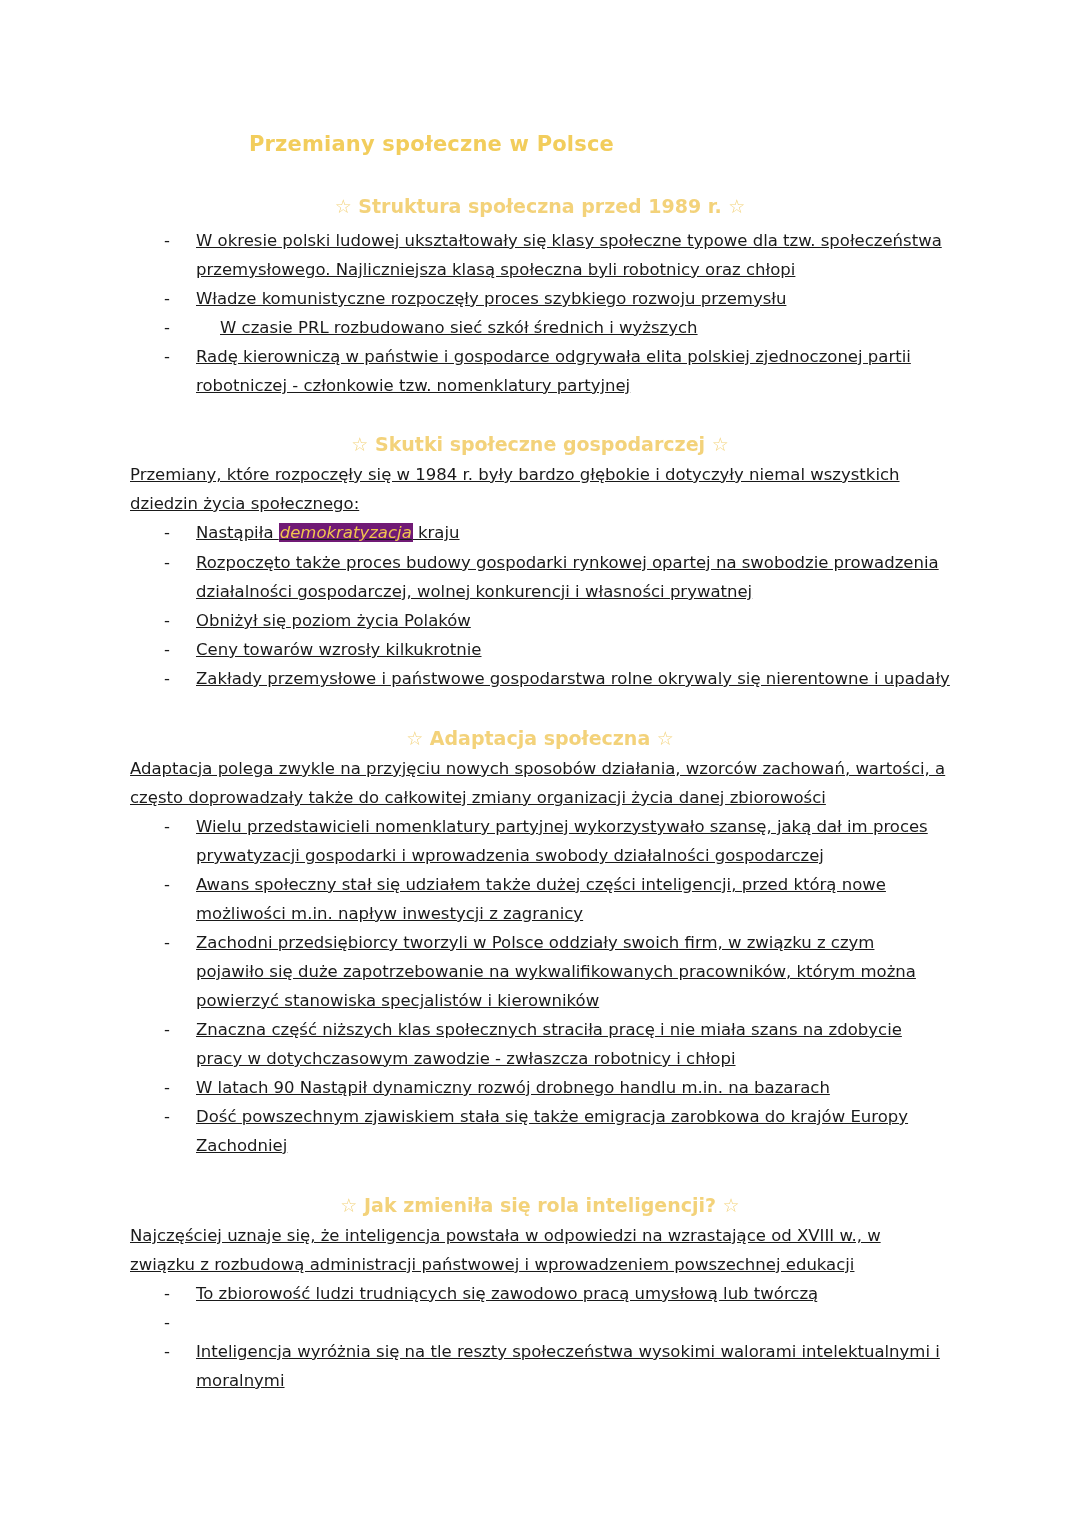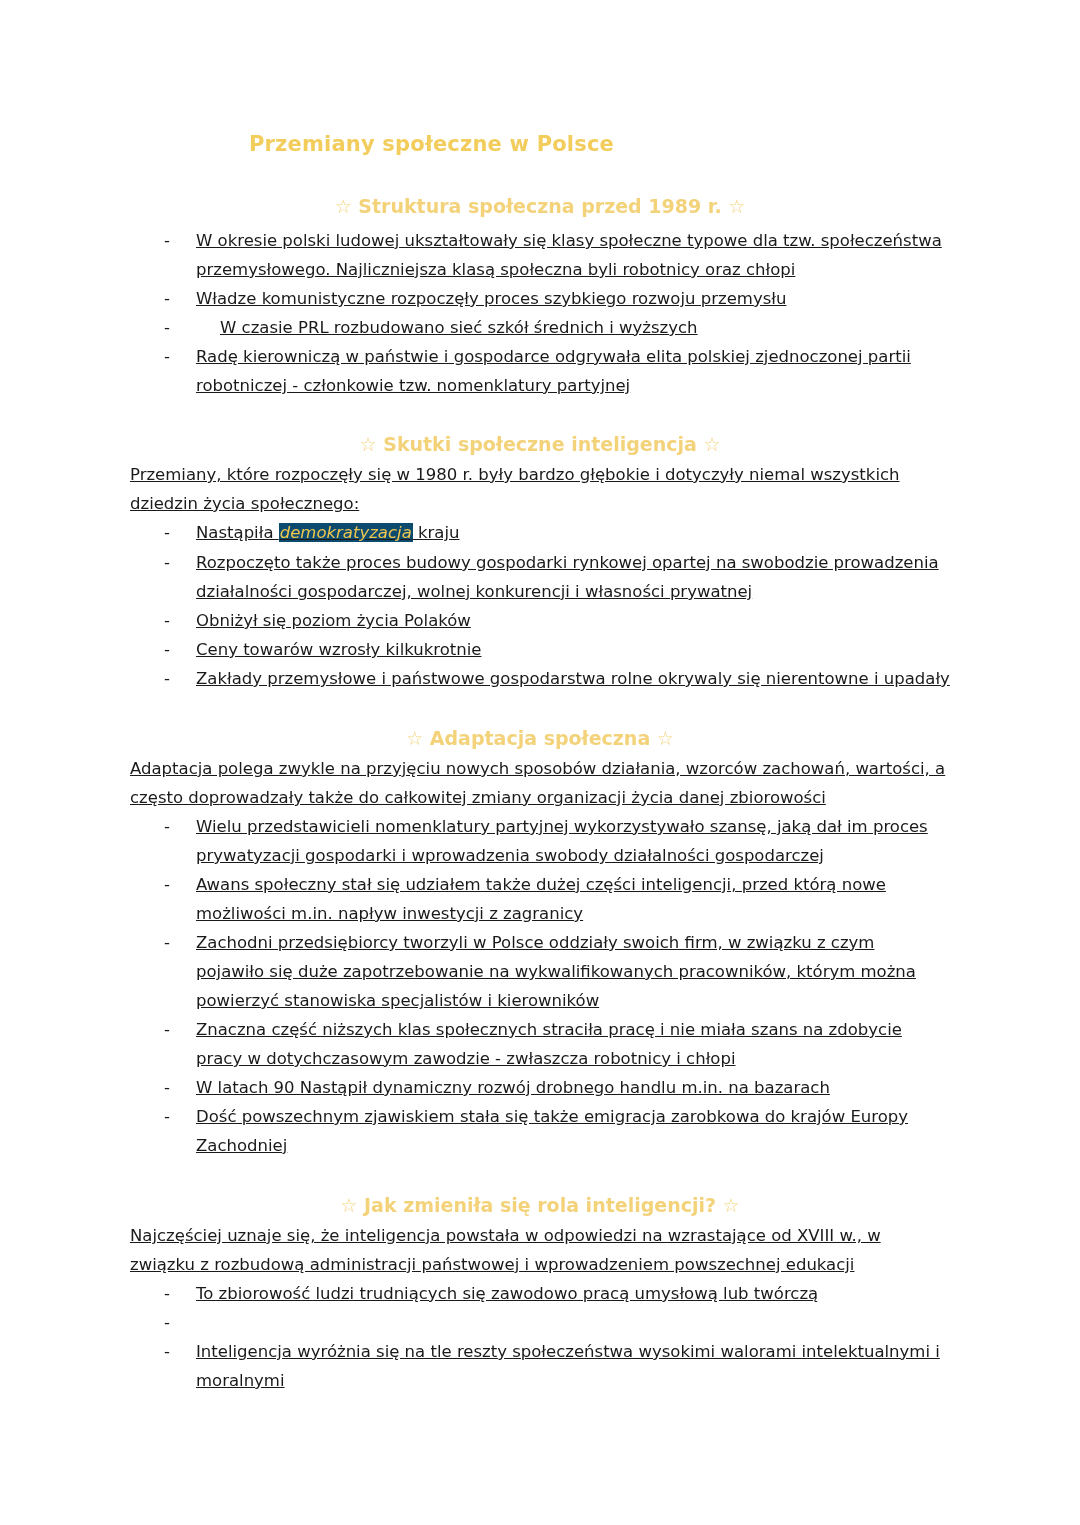--- a/index.html
+++ b/index.html
@@ -5,42 +5,42 @@
   html, body { margin: 0; padding: 0; background: #ffffff; }
   body { width: 1080px; height: 1525px; position: relative; overflow: hidden;
          font-family: "DejaVu Sans", sans-serif; color: #1a1a1a; }
   .page { position: absolute; left: 0; top: 0; width: 1080px; height: 1525px; }
   .title { position: absolute; left: 0; width: 863px; top: 132px; text-align: center;
            font-size: 21px; font-weight: bold; color: #f2cd5c; letter-spacing: 0.2px; }
   .heading { position: absolute; left: 0; width: 1080px; text-align: center;
              font-size: 19px; font-weight: bold; color: #f3d27a; }
   .line { position: absolute; font-size: 16.5px; line-height: 20px; white-space: nowrap; color: #1a1a1a; text-decoration: underline; }
   .dash { position: absolute; left: 164px; font-size: 16.5px; line-height: 20px; color: #1a1a1a; }
-  .hl { background: #0c4a6e; color: #f0c64e; font-style: italic; padding: 0 1px; text-align: right; }
+  .hl { background: #701a75; color: #f0c64e; font-style: italic; padding: 0 1px; text-align: right; }
 </style>
 </head>
 <body>
 
 <div class="page">
   <div class="title">Przemiany społeczne w Polsce</div>
 
   <div class="heading" style="top:195px;">☆ Struktura społeczna przed 1989 r. ☆</div>
   <div class="dash" style="top:231px;">-</div>
   <div class="line" style="left:196px; top:231px;">W okresie polski ludowej ukształtowały się klasy społeczne typowe dla tzw. społeczeństwa</div>
   <div class="line" style="left:196px; top:260px;">przemysłowego. Najliczniejsza klasą społeczna byli robotnicy oraz chłopi</div>
   <div class="dash" style="top:289px;">-</div>
   <div class="line" style="left:196px; top:289px;">Władze komunistyczne rozpoczęły proces szybkiego rozwoju przemysłu</div>
   <div class="dash" style="top:318px;">-</div>
   <div class="line" style="left:180px; top:318px;margin-left:40px;">W czasie PRL rozbudowano sieć szkół średnich i wyższych</div>
   <div class="dash" style="top:347px;">-</div>
   <div class="line" style="left:196px; top:347px;">Radę kierowniczą w państwie i gospodarce odgrywała elita polskiej zjednoczonej partii</div>
   <div class="line" style="left:196px; top:376px;">robotniczej - członkowie tzw. nomenklatury partyjnej</div>
 
-  <div class="heading" style="top:433px;">☆ Skutki społeczne inteligencja ☆</div>
-  <div class="line" style="left:130px; top:465px;">Przemiany, które rozpoczęły się w 1980 r. były bardzo głębokie i dotyczyły niemal wszystkich</div>
+  <div class="heading" style="top:433px;">☆ Skutki społeczne gospodarczej ☆</div>
+  <div class="line" style="left:130px; top:465px;">Przemiany, które rozpoczęły się w 1984 r. były bardzo głębokie i dotyczyły niemal wszystkich</div>
   <div class="line" style="left:130px; top:494px;">dziedzin życia społecznego:</div>
   <div class="dash" style="top:523px;">-</div>
   <div class="line" style="left:196px; top:523px;"><span>Nastąpiła </span><span class="hl">demokratyzacja</span><span> kraju</span></div>
   <div class="dash" style="top:553px;">-</div>
   <div class="line" style="left:196px; top:553px;">Rozpoczęto także proces budowy gospodarki rynkowej opartej na swobodzie prowadzenia</div>
   <div class="line" style="left:196px; top:582px;">działalności gospodarczej, wolnej konkurencji i własności prywatnej</div>
   <div class="dash" style="top:611px;">-</div>
   <div class="line" style="left:196px; top:611px;">Obniżył się poziom życia Polaków</div>
   <div class="dash" style="top:640px;">-</div>
   <div class="line" style="left:196px; top:640px;">Ceny towarów wzrosły kilkukrotnie</div>

